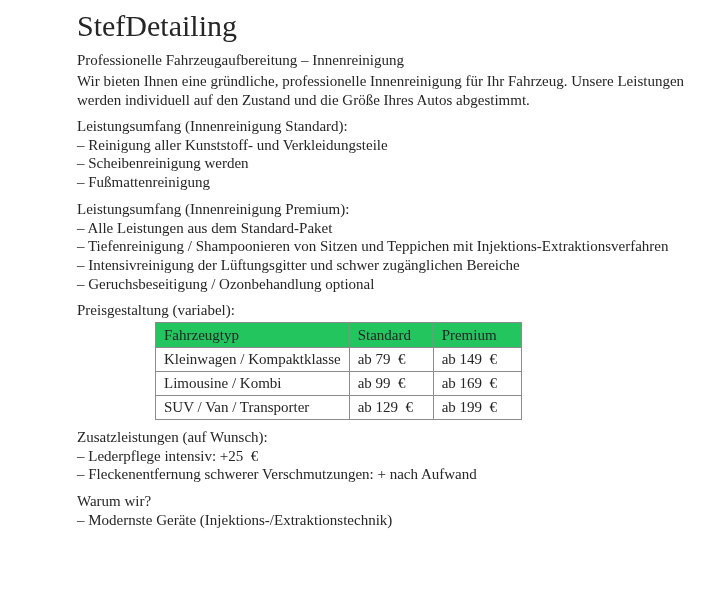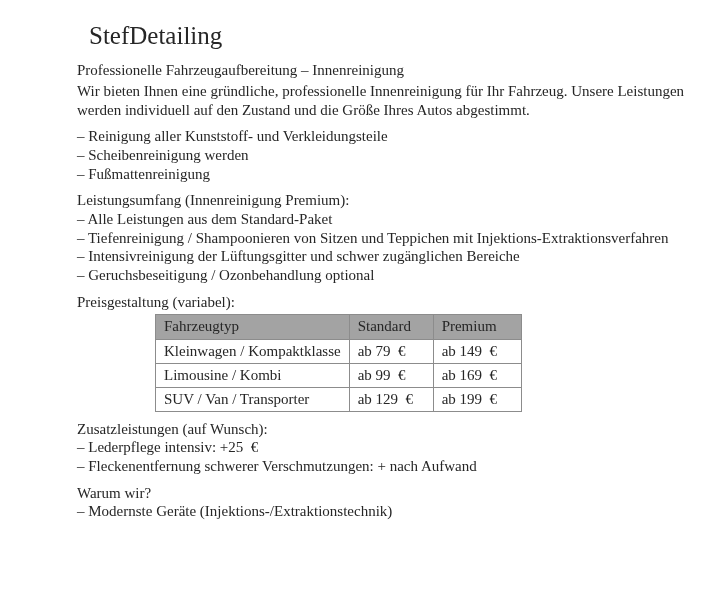--- a/index.html
+++ b/index.html
@@ -11,24 +11,24 @@
     width: 720px;
     height: 598px;
     overflow: hidden;
     color: #262626;
     font-family: "Liberation Serif", "DejaVu Serif", serif;
   }
   .page {
     padding: 9px 38px 0 77px;
   }
   .title {
-    font-size: 25px;
+    font-size: 30px;
     font-weight: normal;
     line-height: 1.16;
-    margin: 12px;
+    margin: 0;
   }
   .subtitle {
     font-size: 15px;
     font-weight: normal;
     line-height: 1.15;
     margin: 8px 0 3px 0;
   }
   .intro {
     font-size: 15px;
     line-height: 18.5px;
@@ -57,21 +57,21 @@
     border: 1px solid #8c8c8c;
     font-weight: normal;
     text-align: left;
     padding: 1px 8px;
     height: 21px;
     vertical-align: middle;
     overflow: hidden;
     white-space: pre;
   }
   table.pricing th {
-    background: #a3a3a3;
+    background: #22c55e;
     height: 22px;
   }
   .col-type    { width: 189px; }
   .col-standard{ width: 84px;  }
   .col-premium { width: 88px;  }
 </style>
 </head>
 <body>
 
 <div class="page">
@@ -79,20 +79,21 @@
   <h1 class="title">StefDetailing</h1>
 
   <h2 class="subtitle">Professionelle Fahrzeugaufbereitung – Innenreinigung</h2>
 
   <div class="intro">
     <div class="line">Wir bieten Ihnen eine gründliche, professionelle Innenreinigung für Ihr Fahrzeug. Unsere Leistungen</div>
     <div class="line">werden individuell auf den Zustand und die Größe Ihres Autos abgestimmt.</div>
   </div>
 
   <div class="section">
+    <div class="section-heading">Leistungsumfang (Innenreinigung Standard):</div>
     <div class="line">– Reinigung aller Kunststoff- und Verkleidungsteile</div>
     <div class="line">– Scheibenreinigung werden</div>
     <div class="line">– Fußmattenreinigung</div>
   </div>
 
   <div class="section">
     <div class="section-heading">Leistungsumfang (Innenreinigung Premium):</div>
     <div class="line">– Alle Leistungen aus dem Standard-Paket</div>
     <div class="line">– Tiefenreinigung / Shampoonieren von Sitzen und Teppichen mit Injektions-Extraktionsverfahren</div>
     <div class="line">– Intensivreinigung der Lüftungsgitter und schwer zugänglichen Bereiche</div>

